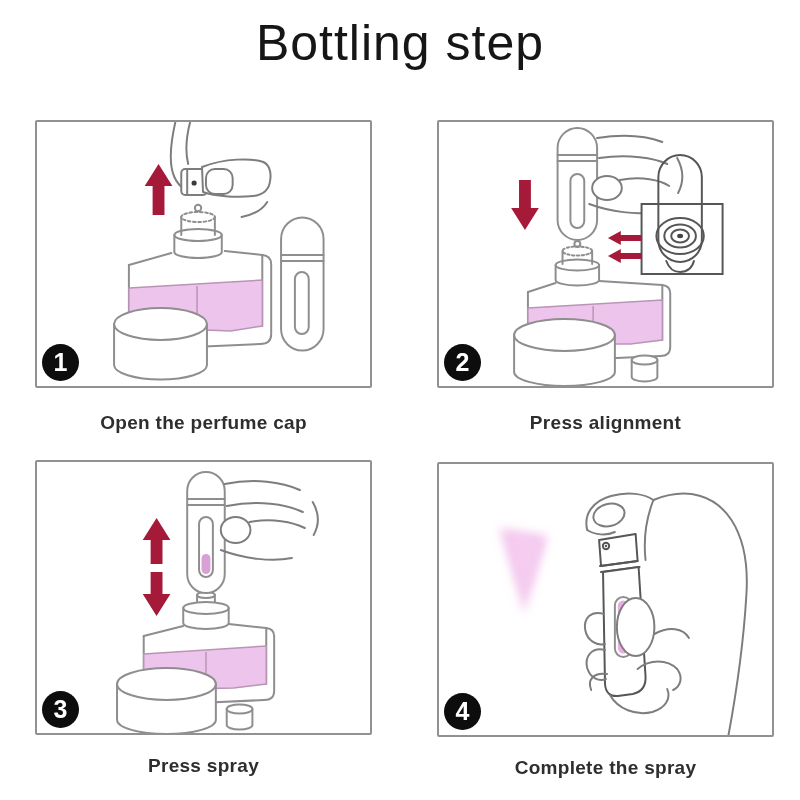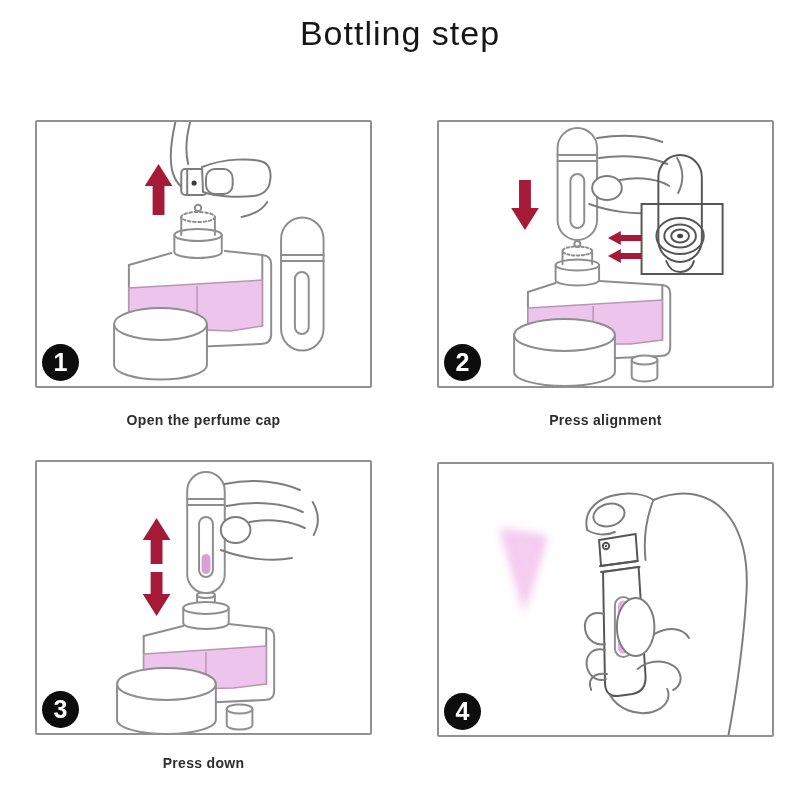--- a/index.html
+++ b/index.html
@@ -1,32 +1,32 @@
 <!DOCTYPE html>
 <html><head>
 <meta charset="utf-8">
 <style>
   html,body{margin:0;padding:0;background:#ffffff;}
   body{width:800px;height:800px;position:relative;overflow:hidden;
        font-family:"Liberation Sans", sans-serif;color:#222;}
   .page-title{position:absolute;top:14px;left:0;width:800px;text-align:center;
-       font-size:34px;font-weight:500;letter-spacing:1px;color:#161616;}
+       font-size:50px;font-weight:500;letter-spacing:1px;color:#161616;}
   figure.step{position:absolute;margin:0;}
   .panel{position:relative;background:#fff;border:2px solid #919191;border-radius:2px;}
   .panel svg{position:absolute;left:0;top:0;width:100%;height:100%;}
   .s1{left:35px;top:120px;width:337px;}
   .s2{left:437px;top:120px;width:337px;}
   .s3{left:35px;top:460px;width:337px;}
   .s4{left:437px;top:462px;width:337px;}
   .s1 .panel,.s2 .panel{height:264px;}
   .s3 .panel,.s4 .panel{height:271px;}
   .badge{position:absolute;left:5px;bottom:5px;width:37px;height:37px;border-radius:50%;
        background:#0d0d0d;color:#fff;font-size:25px;font-weight:bold;line-height:37px;
        text-align:center;}
-  figcaption{display:block;width:100%;text-align:center;font-size:14px;font-weight:bold;
+  figcaption{display:block;width:100%;text-align:center;font-size:19px;font-weight:bold;
        color:#2e2e2e;letter-spacing:.3px;}
   .s1 figcaption,.s2 figcaption{margin-top:24px;}
   .s3 figcaption,.s4 figcaption{margin-top:20px;}
   
   svg .ln{fill:none;stroke:#8e8e8e;stroke-width:2;stroke-linecap:round;stroke-linejoin:round;}
   svg .lnw{fill:#ffffff;stroke:#8e8e8e;stroke-width:2;stroke-linecap:round;stroke-linejoin:round;}
   svg .dk{stroke:#565656;}
   svg .hand{fill:none;stroke:#7d7d7d;stroke-width:2;stroke-linecap:round;stroke-linejoin:round;}
   svg .handw{fill:#ffffff;stroke:#7d7d7d;stroke-width:2;stroke-linecap:round;stroke-linejoin:round;}
   svg .liq{fill:#edc4eb;stroke:#b895b5;stroke-width:1.5;}
@@ -186,21 +186,21 @@
         <path class="hand" d="M186,88 C210,97 238,100 258,96"></path>
         <path class="hand" d="M279,40 Q289,57 280,73"></path>
       </g>
       <g>
         <path class="red" d="M121,56 L135,78 L127,78 L127,102 L115,102 L115,78 L107,78 Z"></path>
         <path class="red" d="M115,110 L127,110 L127,132 L135,132 L121,154 L107,132 L115,132 Z"></path>
       </g>
     </svg>
     <div class="badge">3</div>
   </div>
-  <figcaption>Press down</figcaption>
+  <figcaption>Press spray</figcaption>
 </figure>
 
 <figure class="step s4">
   <div class="panel">
     <svg viewBox="0 0 337 271" preserveAspectRatio="none">
       <defs>
         <filter id="mistblur" x="-40%" y="-40%" width="180%" height="180%">
           <feGaussianBlur stdDeviation="5"></feGaussianBlur>
         </filter>
       </defs>
@@ -227,13 +227,14 @@
         <path class="hand dk" d="M217,36 C252,22 280,32 296,56 C309,76 313,104 311,132 C308,182 301,228 293,271"></path>
         <path class="hand dk" d="M217,36 C209,56 207,77 209,96"></path>
         <ellipse class="handw dk" cx="199" cy="163" rx="19" ry="29"></ellipse>
         <path class="hand dk" d="M218,170 C233,162 247,164 253,174"></path>
         <path class="hand dk" d="M201,205 C213,195 231,195 241,205 C247,213 245,222 237,226"></path>
         <path class="hand dk" d="M173,231 C181,245 199,252 216,248 C229,244 235,235 231,225"></path>
       </g>
     </svg>
     <div class="badge">4</div>
   </div>
+  <figcaption>Complete the spray</figcaption>
 </figure>
 
 </body></html>

